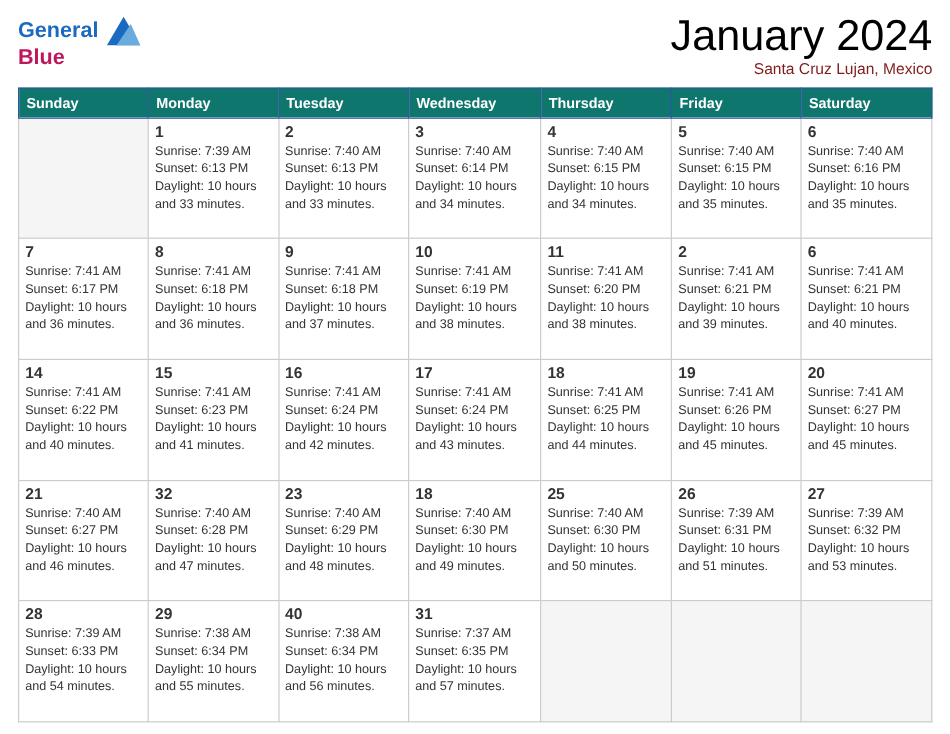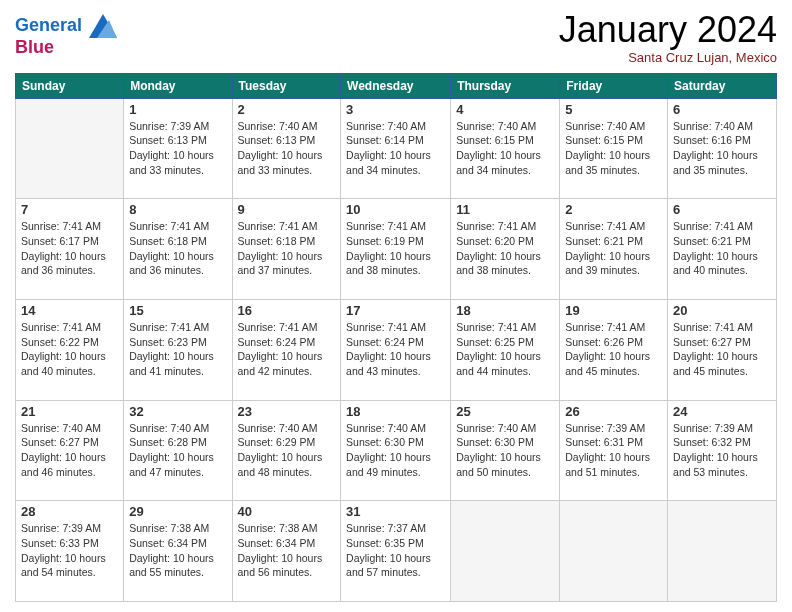--- a/index.html
+++ b/index.html
@@ -229,21 +229,21 @@
           </td>
           <td>
             <span class="day-number">25</span>
             <div class="day-info">Sunrise: 7:40 AM<br>Sunset: 6:30 PM<br>Daylight: 10 hours<br>and 50 minutes.</div>
           </td>
           <td>
             <span class="day-number">26</span>
             <div class="day-info">Sunrise: 7:39 AM<br>Sunset: 6:31 PM<br>Daylight: 10 hours<br>and 51 minutes.</div>
           </td>
           <td>
-            <span class="day-number">24</span>
+            <span class="day-number">27</span>
             <div class="day-info">Sunrise: 7:39 AM<br>Sunset: 6:32 PM<br>Daylight: 10 hours<br>and 53 minutes.</div>
           </td>
         </tr>
         <tr>
           <td>
             <span class="day-number">28</span>
             <div class="day-info">Sunrise: 7:39 AM<br>Sunset: 6:33 PM<br>Daylight: 10 hours<br>and 54 minutes.</div>
           </td>
           <td>
             <span class="day-number">29</span>

